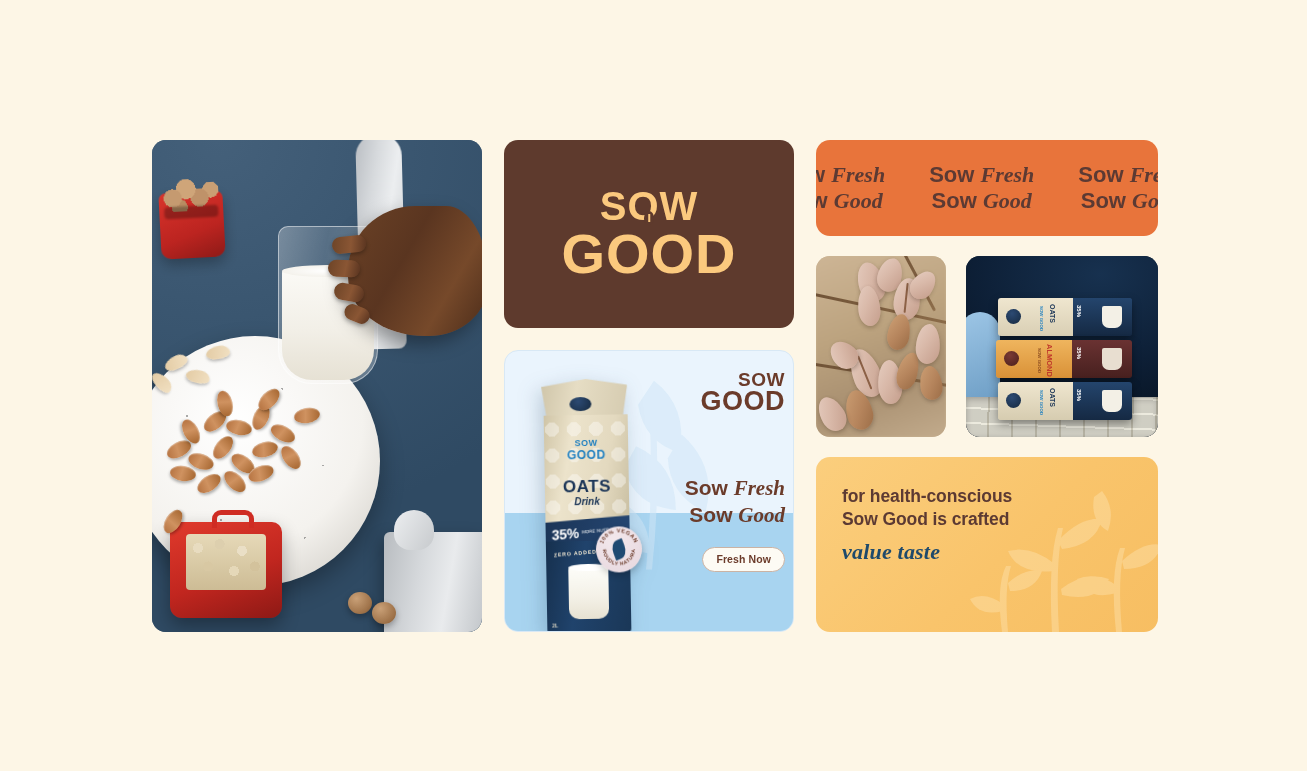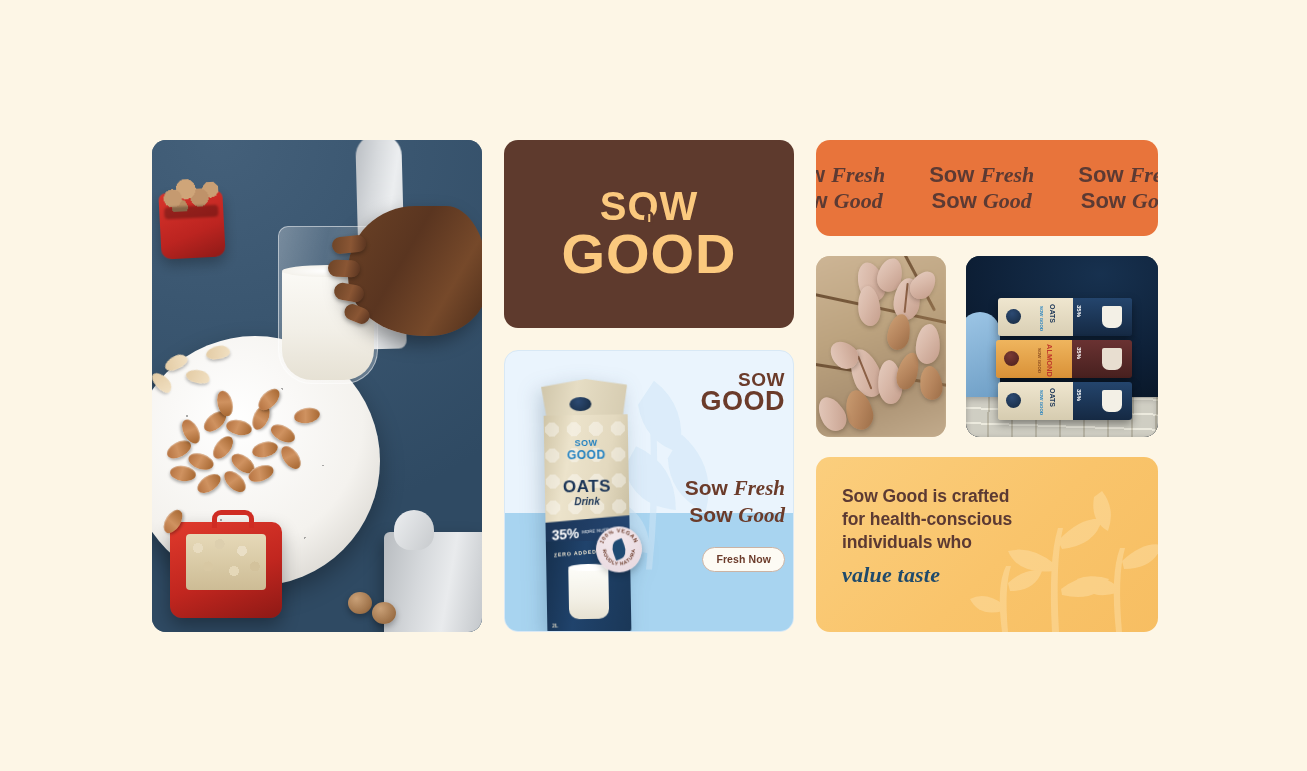--- a/index.html
+++ b/index.html
@@ -725,20 +725,19 @@
           <path d="M286 34 q14 18 6 40 q-18 -10 -14 -34 z"></path>
           <path d="M300 175 q-6 -58 4 -84 l5 0 q-8 28 -3 84 z"></path>
           <path d="M306 104 q22 -20 40 -16 q-8 24 -38 24 z"></path>
           <path d="M303 130 q-22 -16 -42 -8 q10 22 40 14 z"></path>
           <path d="M186 175 q-6 -46 4 -66 l5 0 q-7 22 -3 66 z"></path>
           <path d="M192 126 q18 -16 34 -12 q-7 20 -32 20 z"></path>
           <path d="M188 148 q-18 -14 -34 -6 q9 18 33 12 z"></path>
         </g>
       </svg>
       <div class="q-text">
+        <div>for health-conscious</div>
         <div>Sow Good is crafted</div>
-        <div>for health-conscious</div>
-        <div>individuals who</div>
       </div>
       <div class="q-accent">value taste</div>
     </div>
   </div>
 </div>
 
 </body></html>

